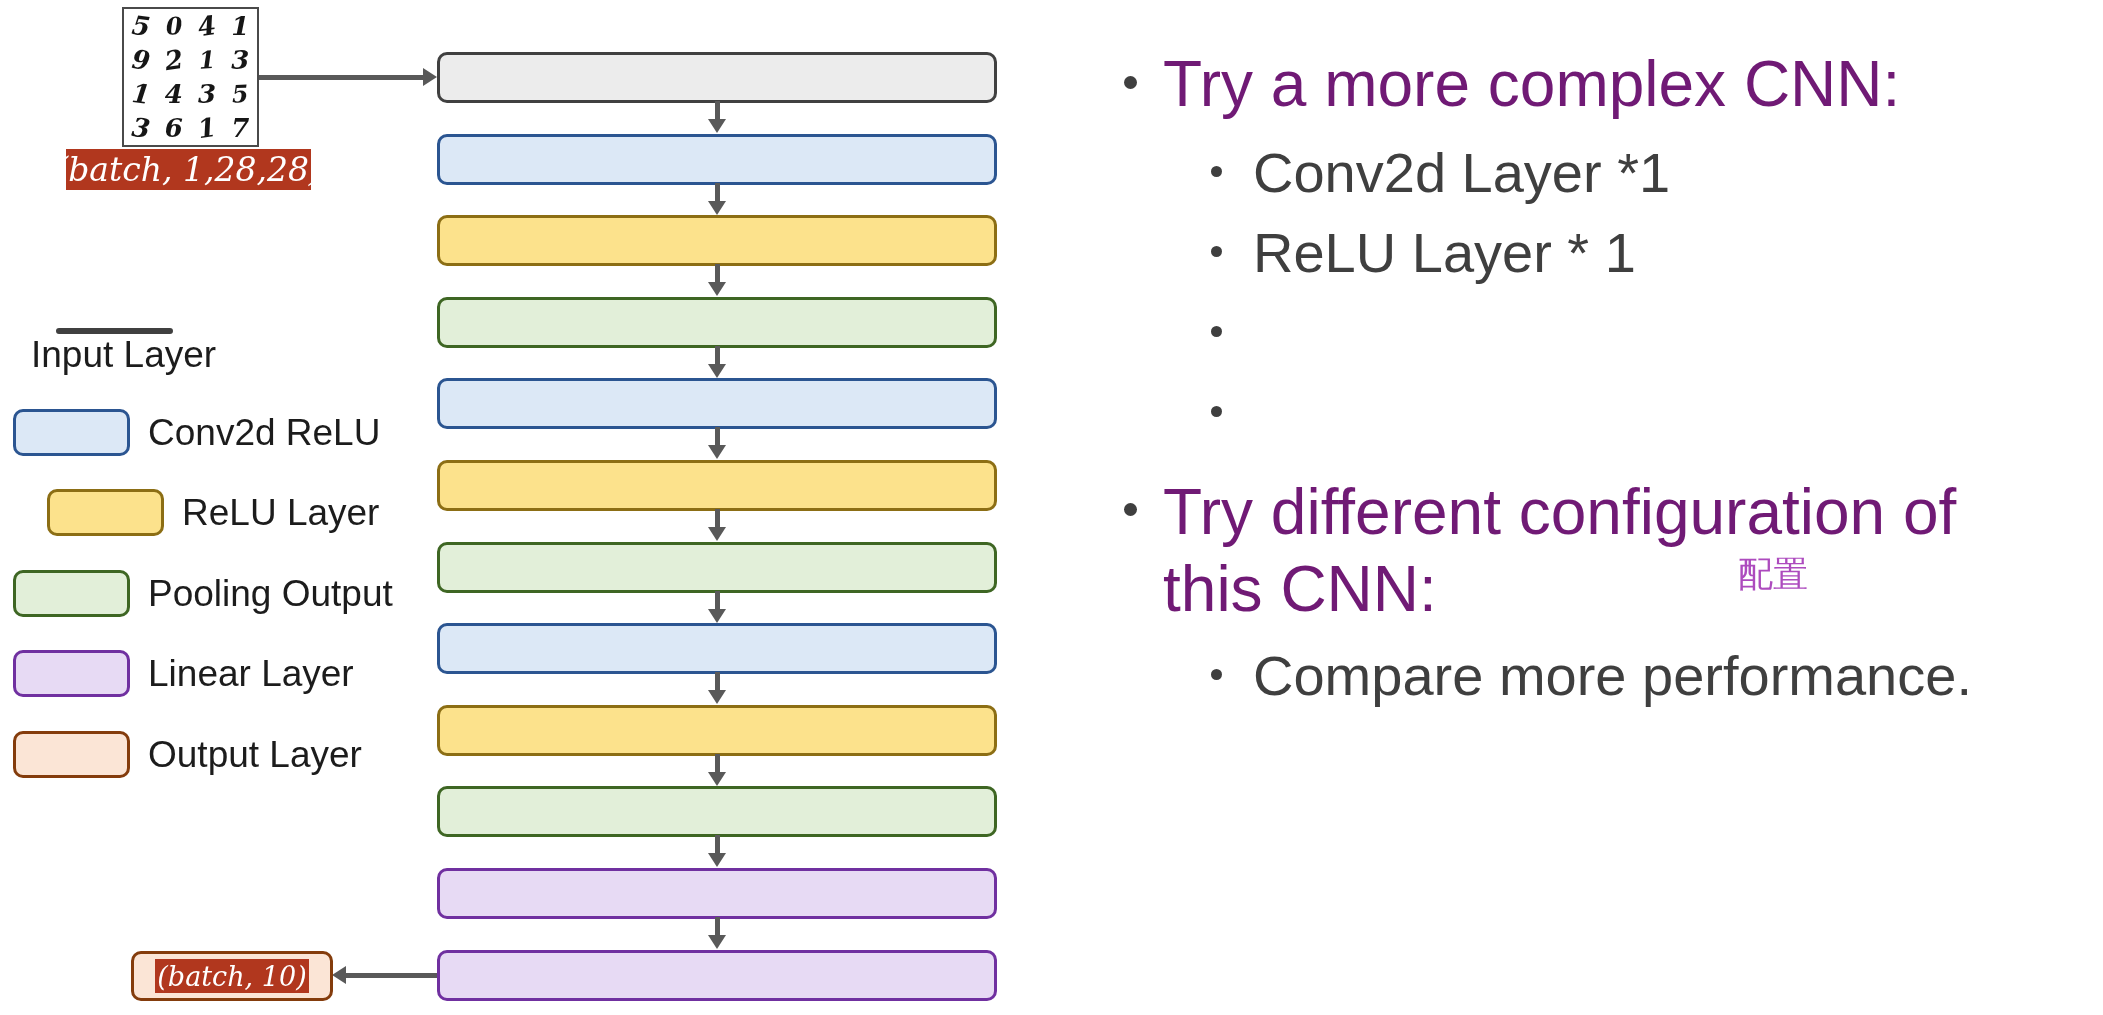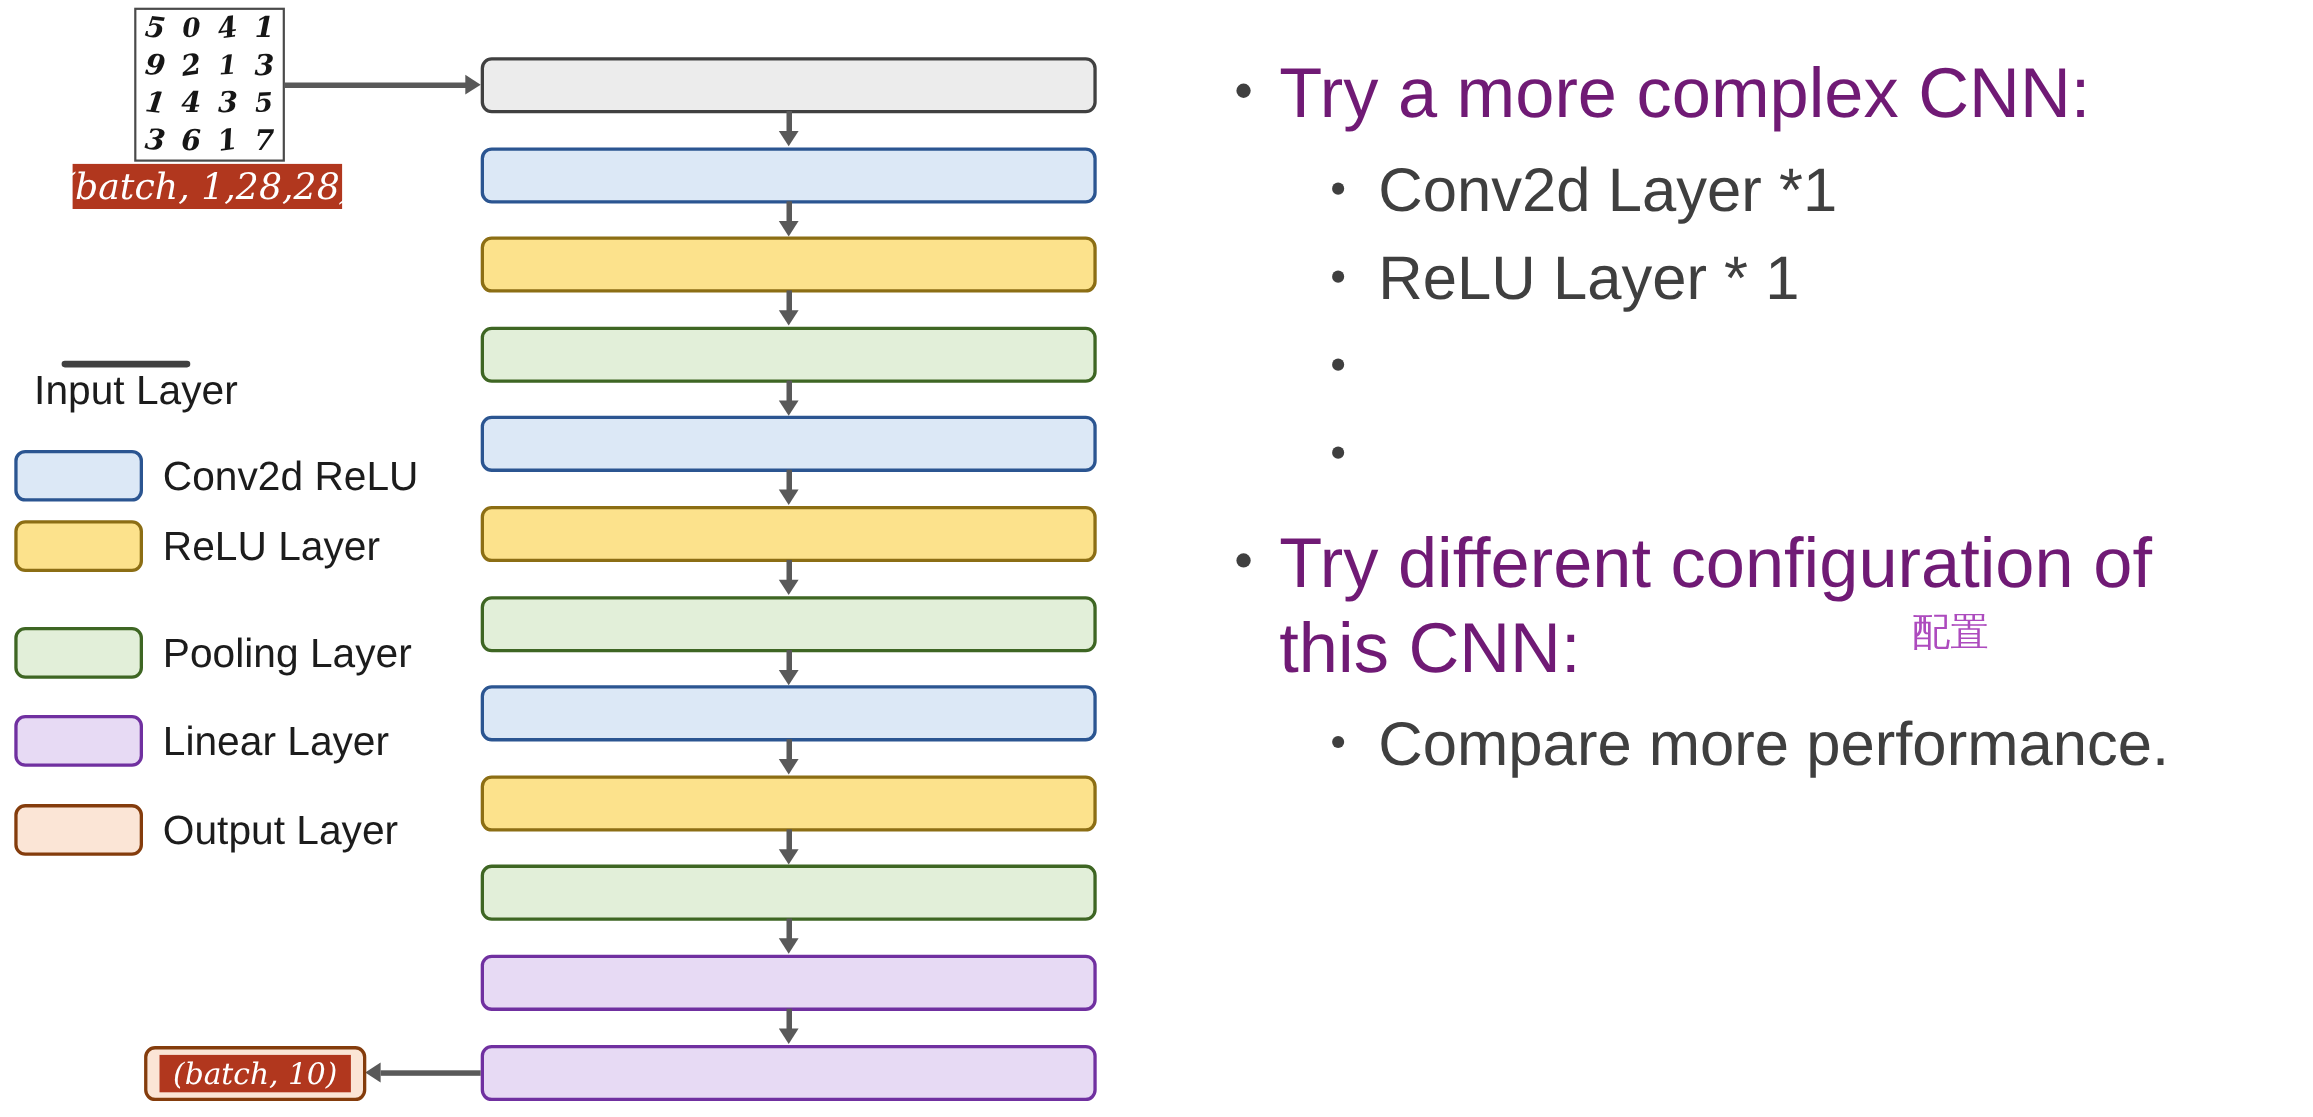--- a/index.html
+++ b/index.html
@@ -19,21 +19,21 @@
   .mnist span:nth-child(5n+2){transform:rotate(-3deg) scale(0.92);}
 
   
   .shape-label{position:absolute;background:#B1371E;color:#ffffff;
                font-family:"DejaVu Serif",serif;font-style:italic;
                display:flex;align-items:center;justify-content:center;white-space:nowrap;}
   .input-shape{left:66px;top:149px;width:245px;height:41px;font-size:33px;}
   .output-box{position:absolute;left:131px;top:951px;width:202px;height:50px;
               background:#FBE5D6;border:3px solid #843C0C;border-radius:10px;
               box-sizing:border-box;display:flex;align-items:center;justify-content:center;}
-  .shape-inner{background:#B1371E;color:#ffffff;width:174px;height:34px;
+  .shape-inner{background:#B1371E;color:#ffffff;width:154px;height:34px;
                font-family:"DejaVu Serif",serif;font-style:italic;font-size:27px;
                display:flex;align-items:center;justify-content:center;white-space:nowrap;}
 
   
   .harrow-shaft{position:absolute;height:5px;background:#595959;}
   .input-arrow-shaft{left:259px;top:75px;width:166px;}
   .output-arrow-shaft{left:346px;top:973px;width:91px;}
   .head-right{position:absolute;width:0;height:0;border-top:9px solid transparent;
               border-bottom:9px solid transparent;border-left:14px solid #595959;
               left:423px;top:68px;}
@@ -139,27 +139,27 @@
 
   <div id="legend">
       <div class="legend-row" style="top: 328px; flex-direction: column;">
         <div class="legend-swatch" style="background: rgb(236, 236, 236); border-color: rgb(64, 64, 64);"></div>
         <span class="legend-label">Input Layer</span>
       </div>
       <div class="legend-row" style="top: 409px;">
         <div class="legend-swatch" style="background: rgb(220, 232, 246); border-color: rgb(43, 85, 145);"></div>
         <span class="legend-label">Conv2d ReLU</span>
       </div>
-      <div class="legend-row" style="top: 473px;">
+      <div class="legend-row" style="top: 489px; margin-left: 34px;">
         <div class="legend-swatch" style="background: rgb(252, 226, 140); border-color: rgb(140, 110, 20);"></div>
         <span class="legend-label">ReLU Layer</span>
       </div>
       <div class="legend-row" style="top: 570px;">
         <div class="legend-swatch" style="background: rgb(226, 239, 217); border-color: rgb(62, 102, 35);"></div>
-        <span class="legend-label">Pooling Layer</span>
+        <span class="legend-label">Pooling Output</span>
       </div>
       <div class="legend-row" style="top: 650px;">
         <div class="legend-swatch" style="background: rgb(231, 218, 244); border-color: rgb(112, 48, 160);"></div>
         <span class="legend-label">Linear Layer</span>
       </div>
       <div class="legend-row" style="top: 731px;">
         <div class="legend-swatch" style="background: rgb(251, 229, 214); border-color: rgb(132, 60, 12);"></div>
         <span class="legend-label">Output Layer</span>
       </div>
     </div>

